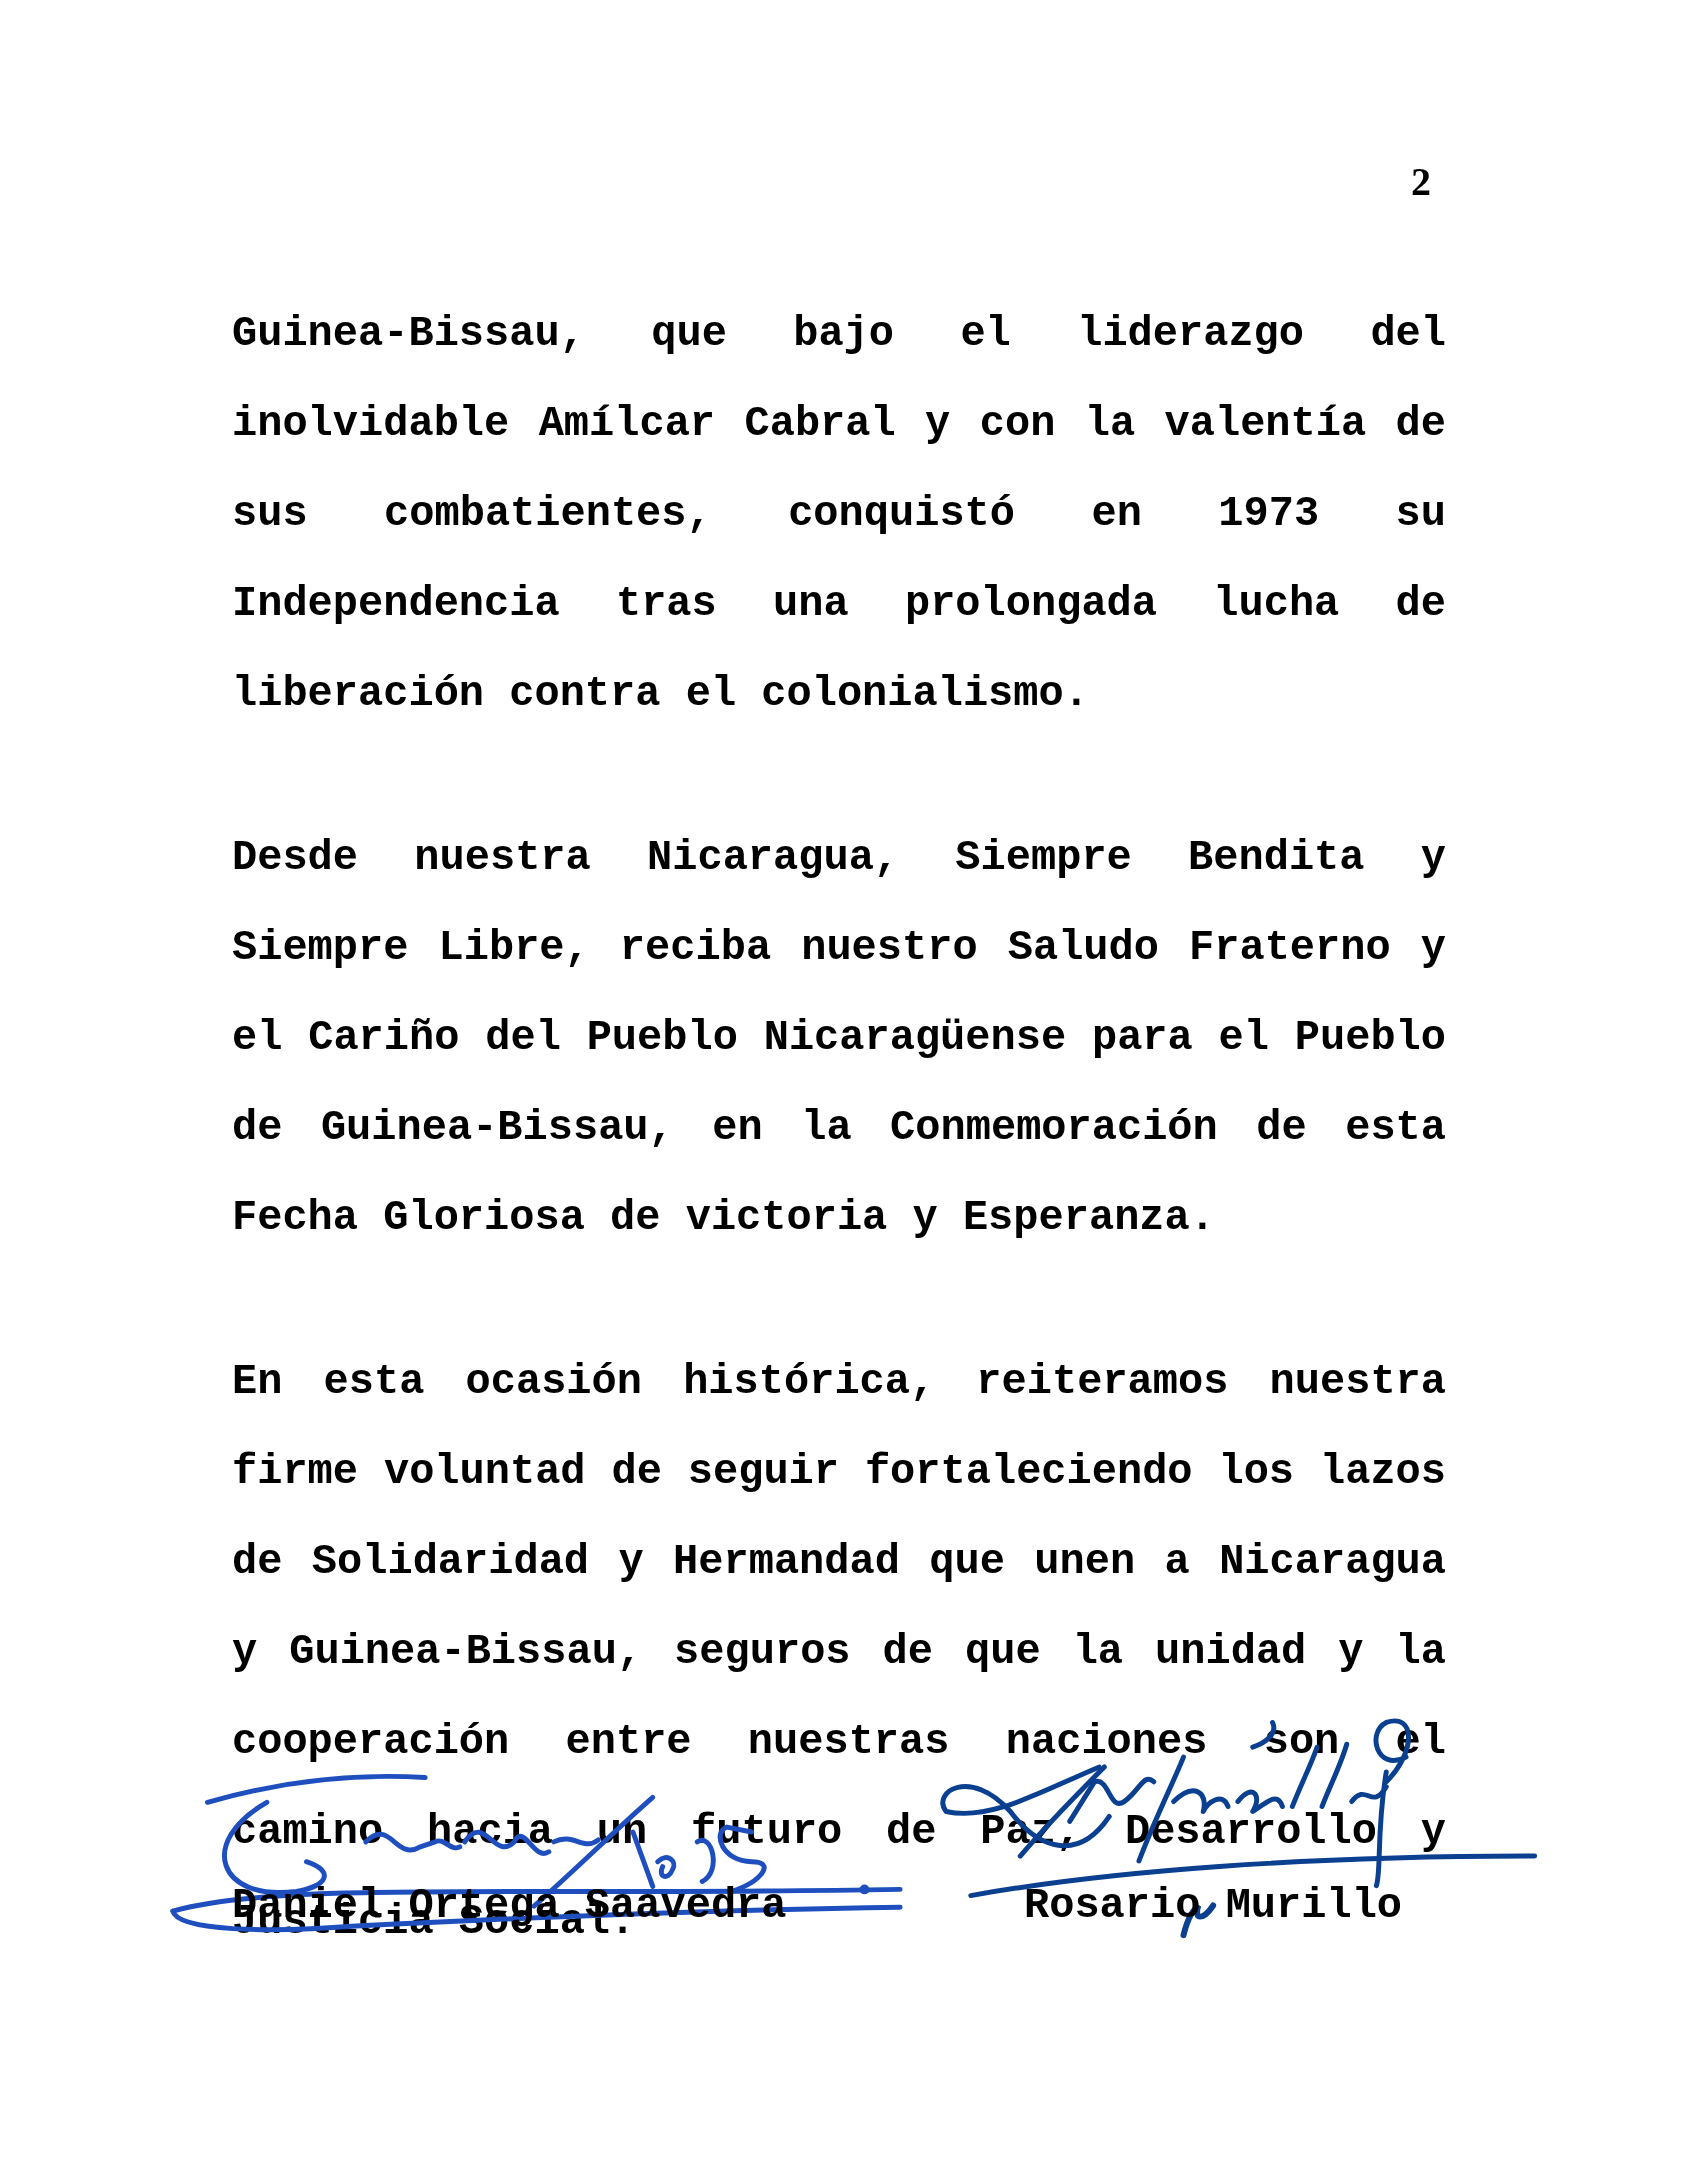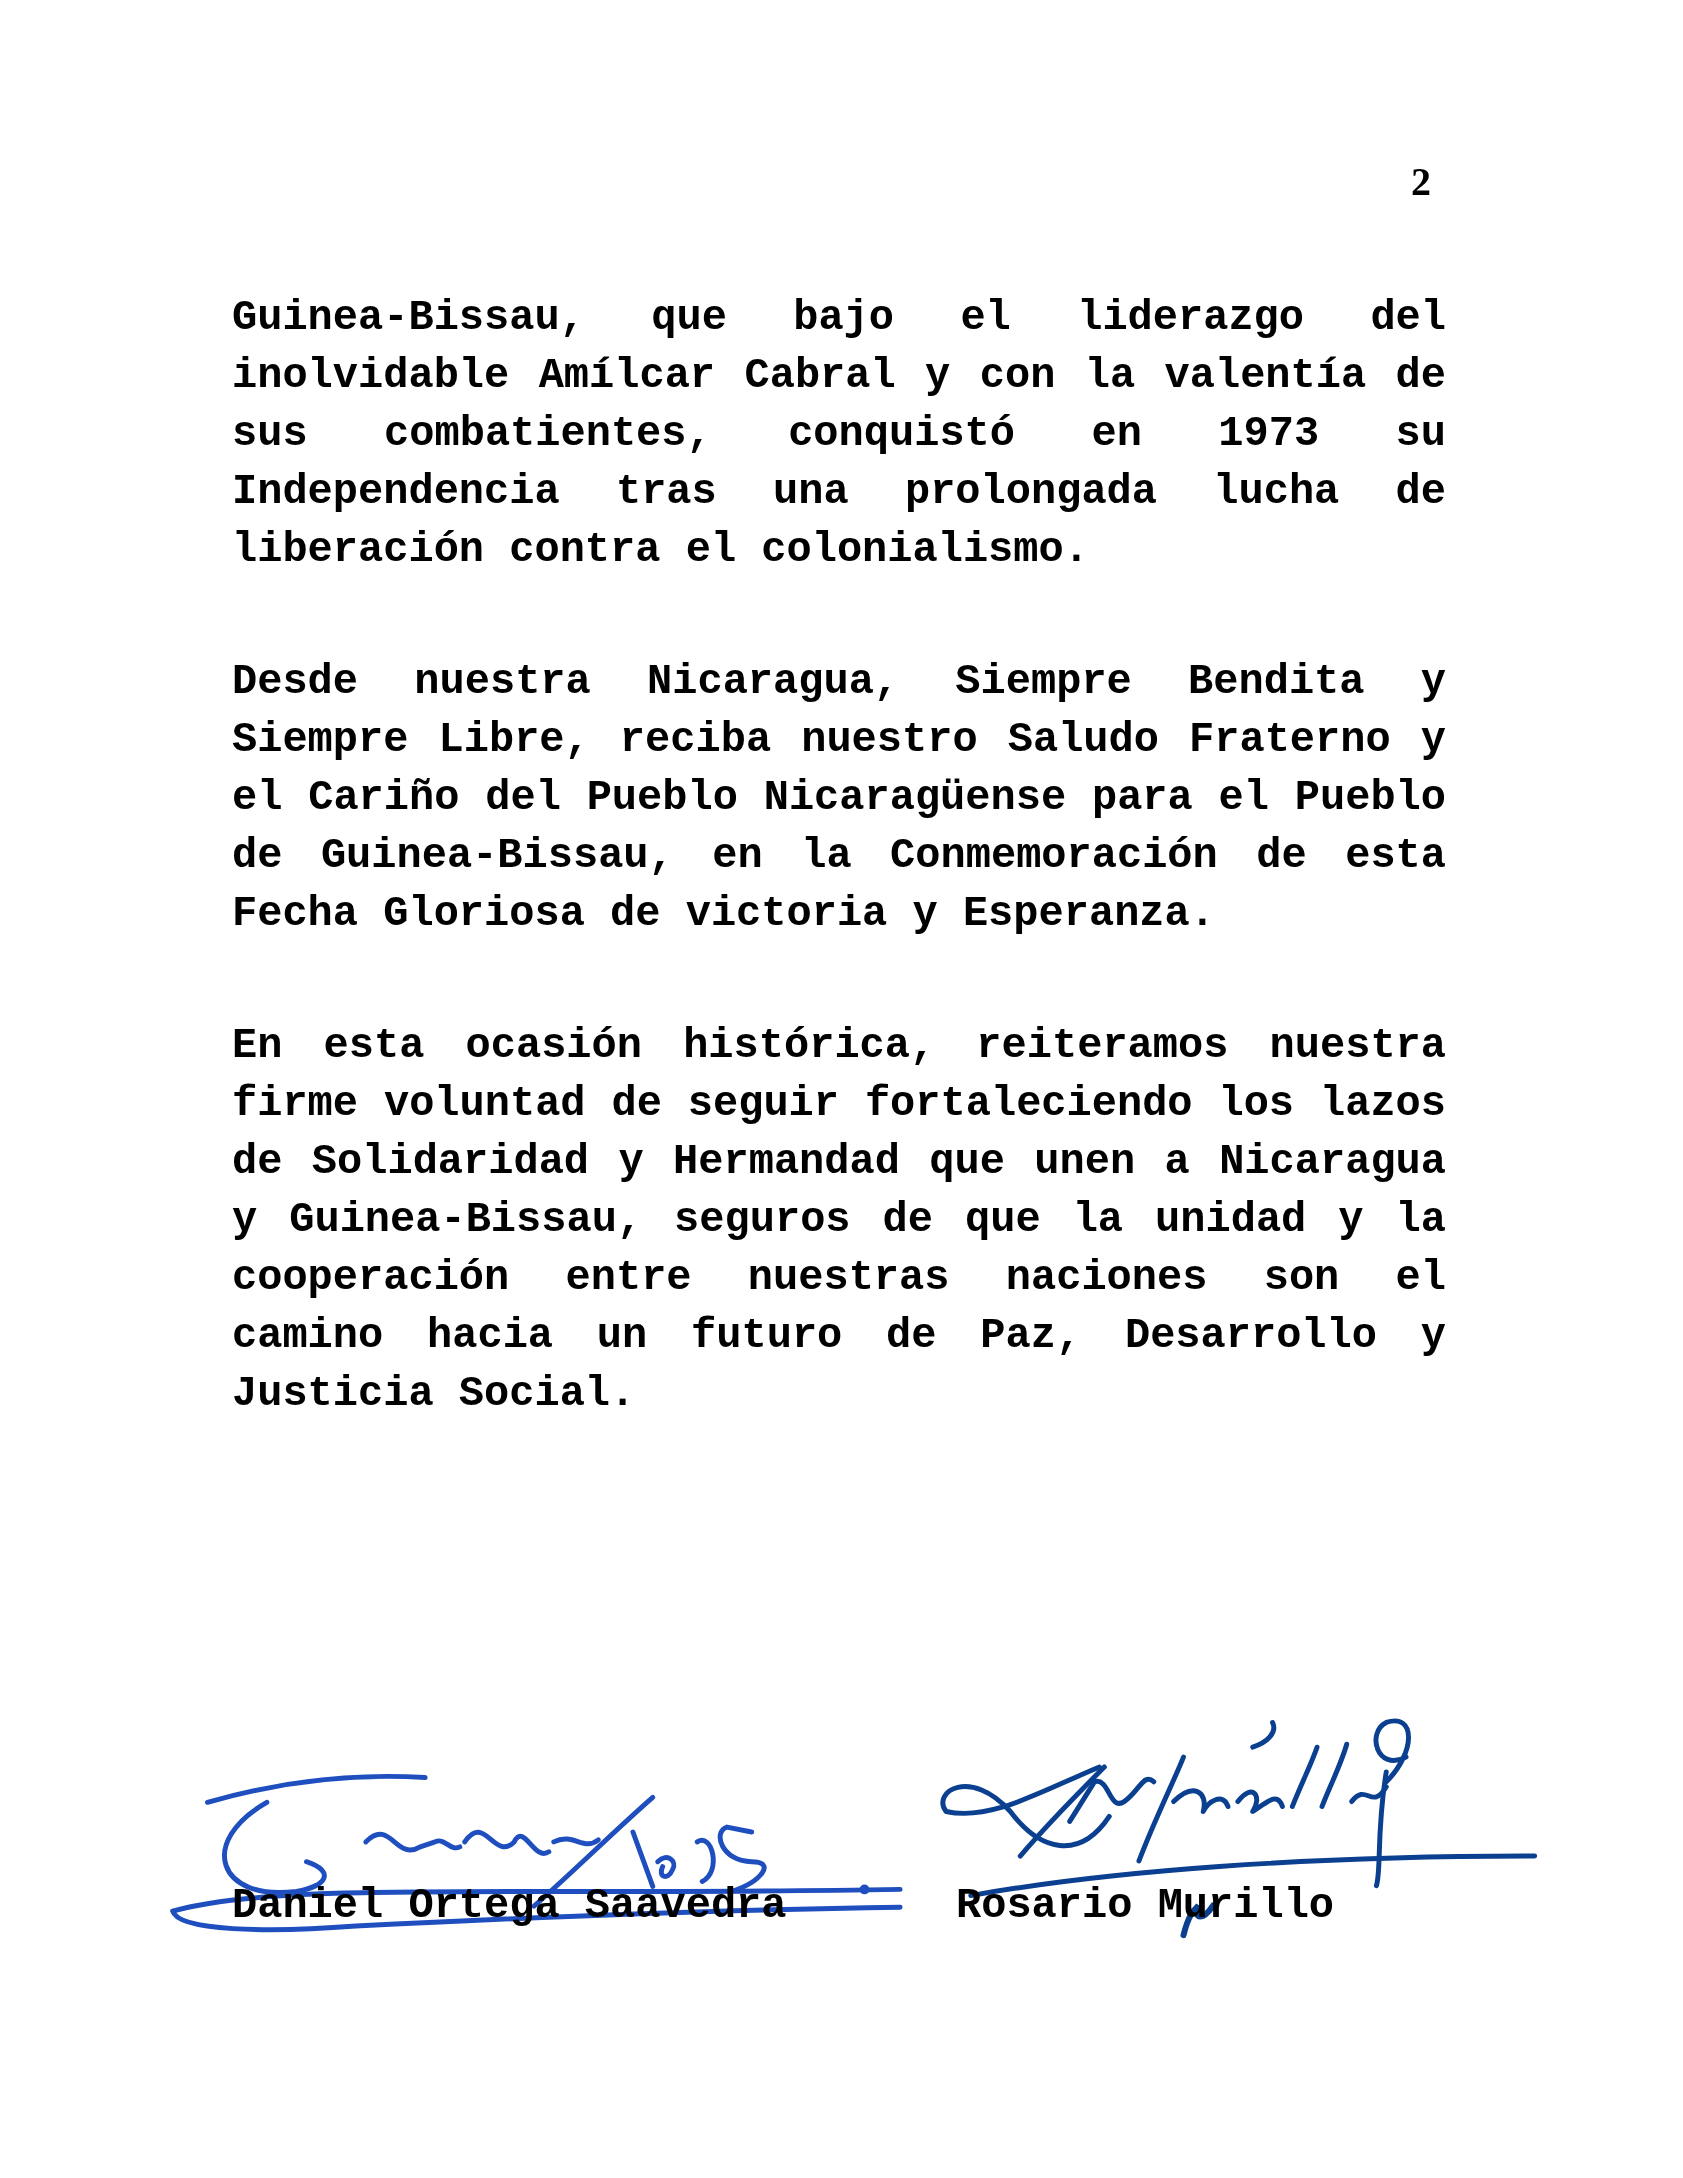--- a/index.html
+++ b/index.html
@@ -4,21 +4,21 @@
 <style>
   html, body { margin: 0; padding: 0; background: #ffffff; }
   body { width: 1683px; height: 2178px; position: relative; overflow: hidden; }
   .page-number {
     position: absolute; left: 1411px; top: 158px;
     font-family: "Liberation Serif", serif; font-weight: bold; font-size: 40px; color: #000;
   }
   .body-text {
     position: absolute; left: 232px; top: 289px; width: 1214px;
     font-family: "Liberation Mono", monospace; font-weight: bold; font-size: 42px;
-    line-height: 58px; color: #000; text-align: justify;
+    line-height: 90px; color: #000; text-align: justify;
   }
   .para { margin: 0 0 74px 0; text-align: justify; text-align-last: left; }
   .sig-name {
     position: absolute; font-family: "Liberation Mono", monospace; font-weight: bold;
     font-size: 42px; color: #000; white-space: nowrap; text-align: right;
   }
   svg { position: absolute; overflow: visible; }
 </style>
 </head>
 <body>
@@ -61,14 +61,14 @@
     <path d="M385,135 C395,110 405,90 410,75"></path>
     <path d="M415,135 C425,110 435,90 440,72"></path>
     <path d="M445,130 C460,110 465,140 480,115"></path>
     <path d="M345,75 C360,70 370,60 365,50"></path>
     <path d="M480,110 C510,80 510,40 480,50 C460,60 470,100 500,85"></path>
     <path d="M480,100 C470,160 475,200 470,215"></path>
     <path d="M60,225 C200,200 400,185 630,185"></path>
   </g>
   <path d="M275,265 C280,245 285,240 290,235 C285,250 295,250 305,235" fill="none" stroke="#0b3f8f" stroke-width="6" stroke-linecap="round"></path>
 </svg>
-<div class="sig-name" style="left:956px; top:1882px;">Rosario Murillo</div>
+<div class="sig-name" style="left:1024px; top:1882px;">Rosario Murillo</div>
 
 
 </body></html>

